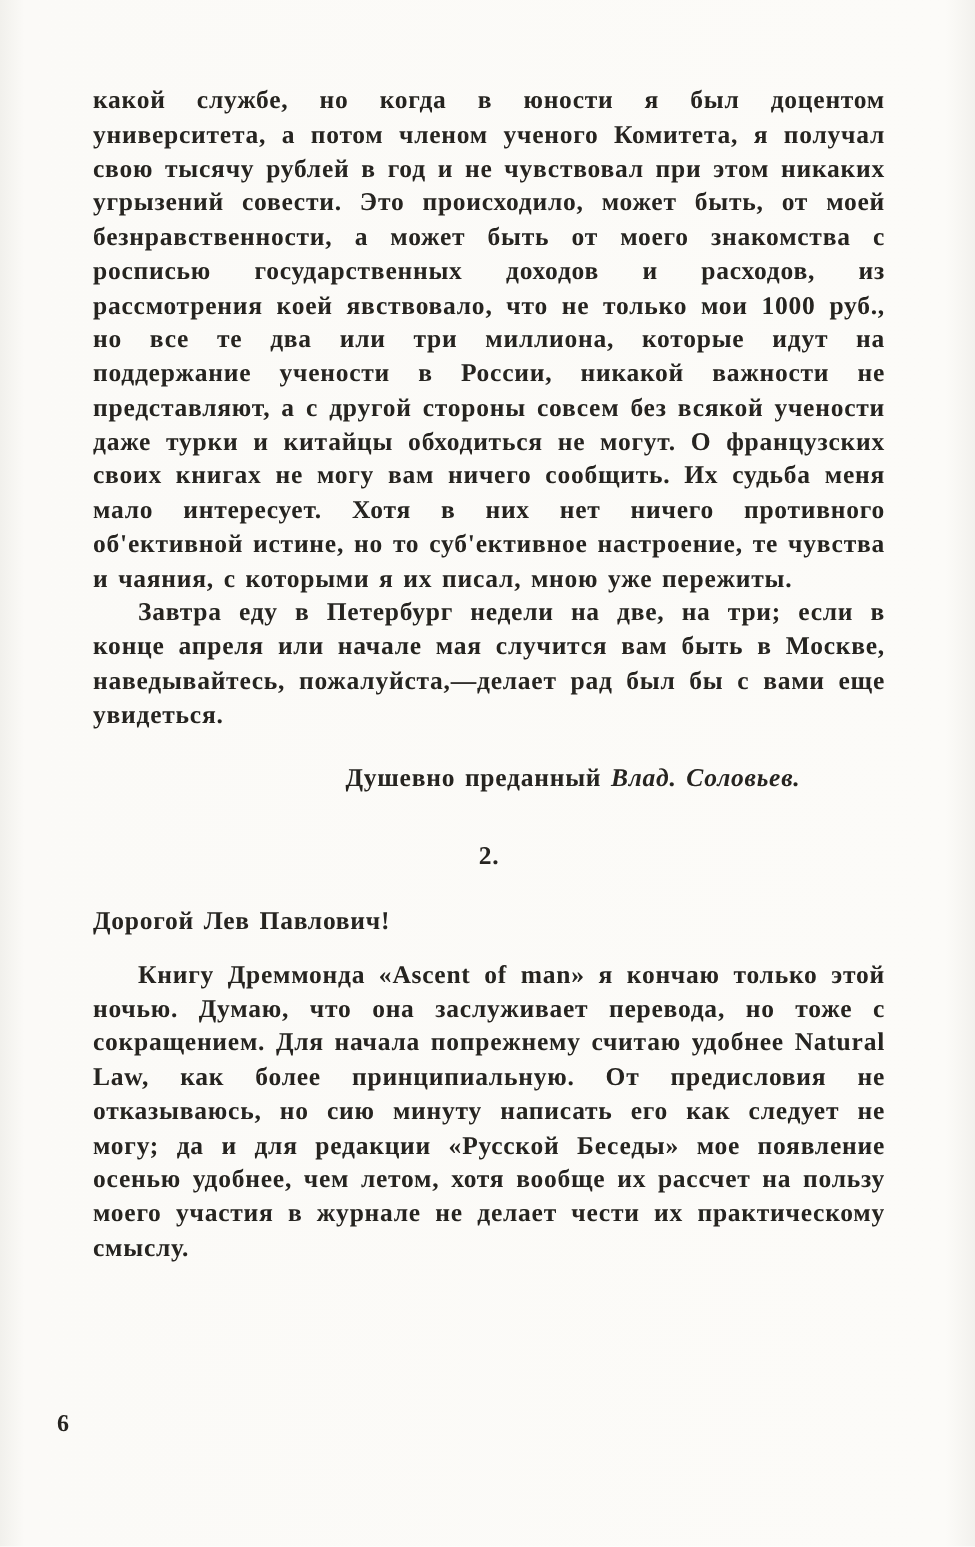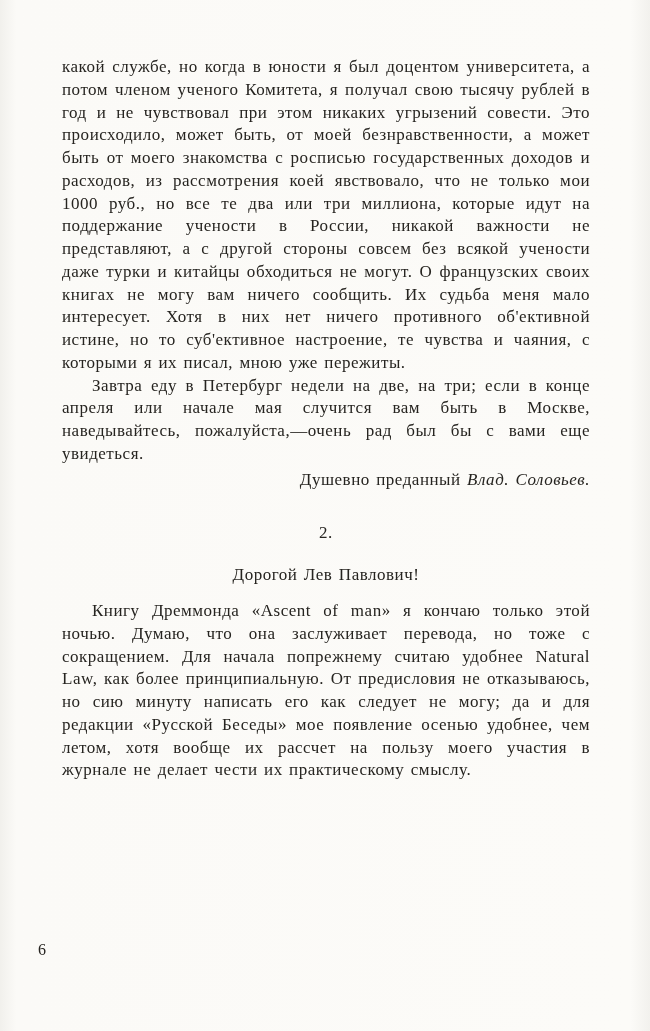--- a/index.html
+++ b/index.html
@@ -11,20 +11,21 @@
     height: 1031px;
     position: relative;
     background: linear-gradient(90deg, #f1f0ec 0%, #fbfaf7 2.5%, #fcfbf8 97%, #f2f1ed 100%);
     font-family: "Liberation Serif", "DejaVu Serif", serif;
     color: #262420;
     overflow: hidden;
   }
   .page {
     position: absolute;
     inset: 0;
+    font-weight: bold;
   }
   .text-block {
     position: absolute;
     left: 62px;
     top: 56px;
     width: 528px;
     font-size: 17px;
     line-height: 1.34;
     letter-spacing: 0.03em;
     word-spacing: 0.10em;
@@ -32,53 +33,53 @@
   p {
     margin: 0;
   }
   .para {
     text-align: justify;
   }
   .indent {
     text-indent: 30px;
   }
   .signature {
-    text-align: right;
+    text-align: center;
     padding-left: 112px;
-    margin-top: 3px;
+    margin-top: 19px;
   }
   .italic {
     font-style: italic;
   }
   .section-number {
     text-align: center;
     margin-top: 30px;
     margin-bottom: 20px;
   }
   .salutation {
-    text-align: center;
+    text-align: left;
     margin-bottom: 13px;
   }
   .page-number {
     position: absolute;
     left: 38px;
     top: 941px;
     font-size: 16px;
     letter-spacing: 0.03em;
   }
 </style>
 </head>
 <body>
 
 <div class="page">
   <div class="text-block">
 
     <p class="para">какой службе, но когда в юности я был доцентом университета, а потом членом ученого Комитета, я получал свою тысячу рублей в год и не чувствовал при этом никаких угрызений совести. Это происходило, может быть, от моей безнравственности, а может быть от моего знакомства с росписью государственных доходов и расходов, из рассмотрения коей явствовало, что не только мои 1000 руб., но все те два или три миллиона, которые идут на поддержание учености в России, никакой важности не представляют, а с другой стороны совсем без всякой учености даже турки и китайцы обходиться не могут. О французских своих книгах не могу вам ничего сообщить. Их судьба меня мало интересует. Хотя в них нет ничего противного об'ективной истине, но то суб'ективное настроение, те чувства и чаяния, с которыми я их писал, мною уже пережиты.</p>
 
-    <p class="para indent">Завтра еду в Петербург недели на две, на три; если в конце апреля или начале мая случится вам быть в Москве, наведывайтесь, пожалуйста,—очень рад был бы с вами еще увидеться.</p>
+    <p class="para indent">Завтра еду в Петербург недели на две, на три; если в конце апреля или начале мая случится вам быть в Москве, наведывайтесь, пожалуйста,—делает рад был бы с вами еще увидеться.</p>
 
     <p class="signature"><span>Душевно преданный </span><span class="italic">Влад. Соловьев.</span></p>
 
     <p class="section-number">2.</p>
 
     <p class="salutation">Дорогой Лев Павлович!</p>
 
     <p class="para indent">Книгу Дреммонда «Ascent of man» я кончаю только этой ночью. Думаю, что она заслуживает перевода, но тоже с сокращением. Для начала попрежнему считаю удобнее Natural Law, как более принципиальную. От предисловия не отказываюсь, но сию минуту написать его как следует не могу; да и для редакции «Русской Беседы» мое появление осенью удобнее, чем летом, хотя вообще их рассчет на пользу моего участия в журнале не делает чести их практическому смыслу.</p>
 
 

